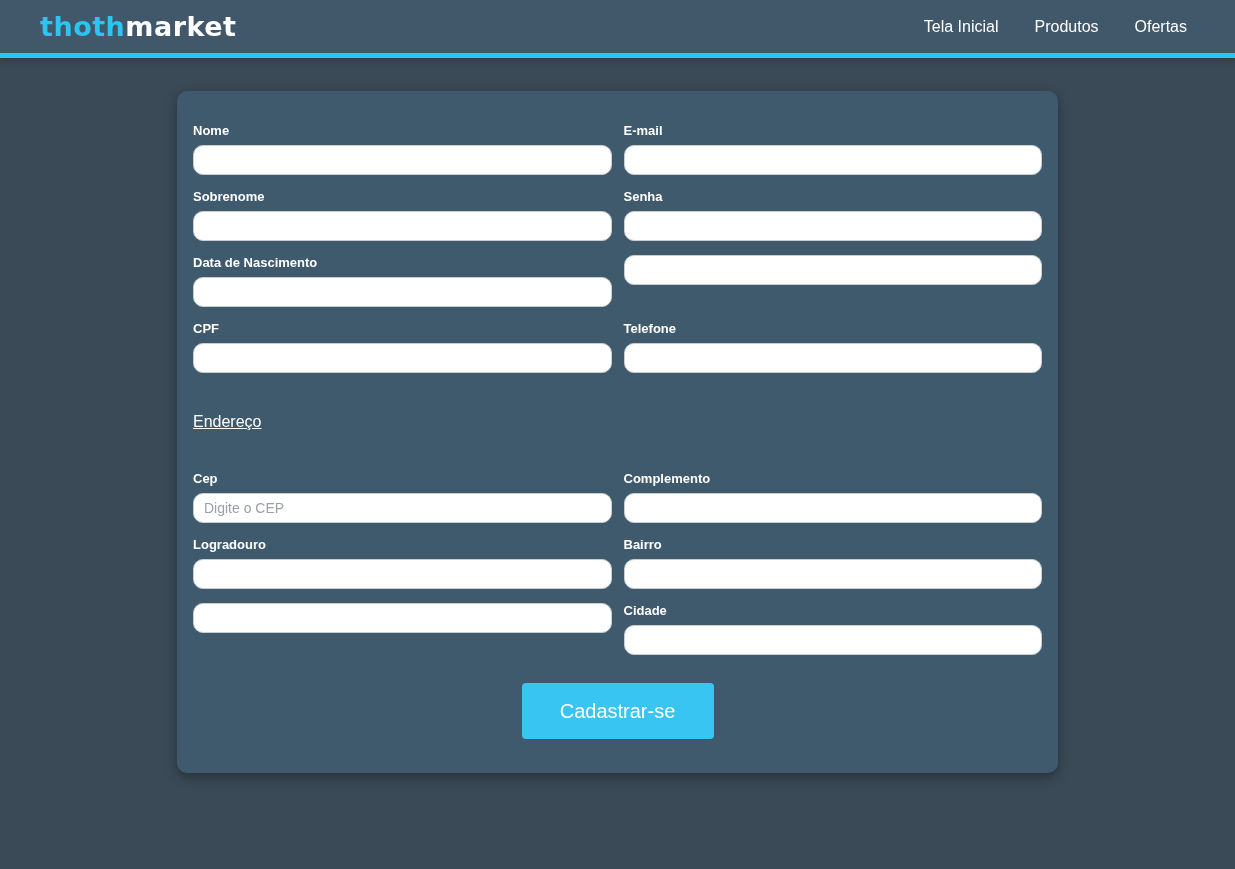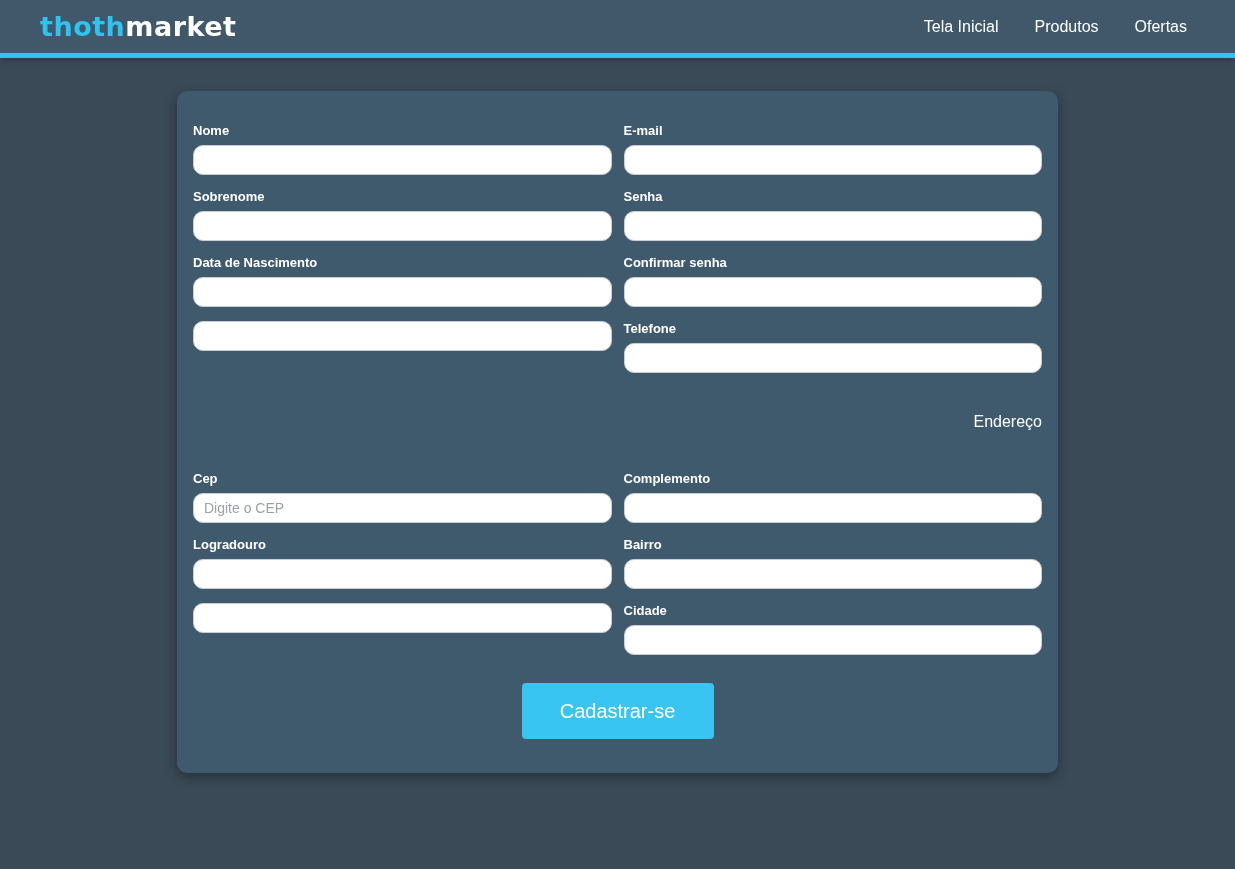--- a/index.html
+++ b/index.html
@@ -87,22 +87,23 @@
     font-family: "Liberation Sans", sans-serif;
     color: #333;
     outline: none;
   }
   .field input::placeholder { color: var(--placeholder); }
 
   .section-heading {
     color: var(--text-light);
     font-size: 16px;
     font-weight: normal;
-    text-align: right;
+    text-align: left;
     margin: 40px 0 40px 0;
+    text-decoration: underline;
   }
 
   .button-row {
     display: flex;
     justify-content: center;
     margin-top: 28px;
   }
   .submit-btn {
     width: 192px;
     height: 56px;
@@ -146,24 +147,24 @@
         </div>
         <div class="field">
           <label>Senha</label>
           <input type="text" placeholder="" style="">
         </div>
         <div class="field">
           <label>Data de Nascimento</label>
           <input type="text" placeholder="" style="">
         </div>
         <div class="field">
-          <label>Confirmar senha</label>
-          <input type="text" placeholder="" style="">
-        </div>
-        <div class="field">
+          <input type="text" placeholder="" style="">
+        </div>
+        <div class="field">
+          <label>CPF</label>
           <input type="text" placeholder="" style="">
         </div>
         <div class="field">
           <label>Telefone</label>
           <input type="text" placeholder="" style="">
         </div>
       </div>
 
     <h2 class="section-heading">Endereço</h2>
 

